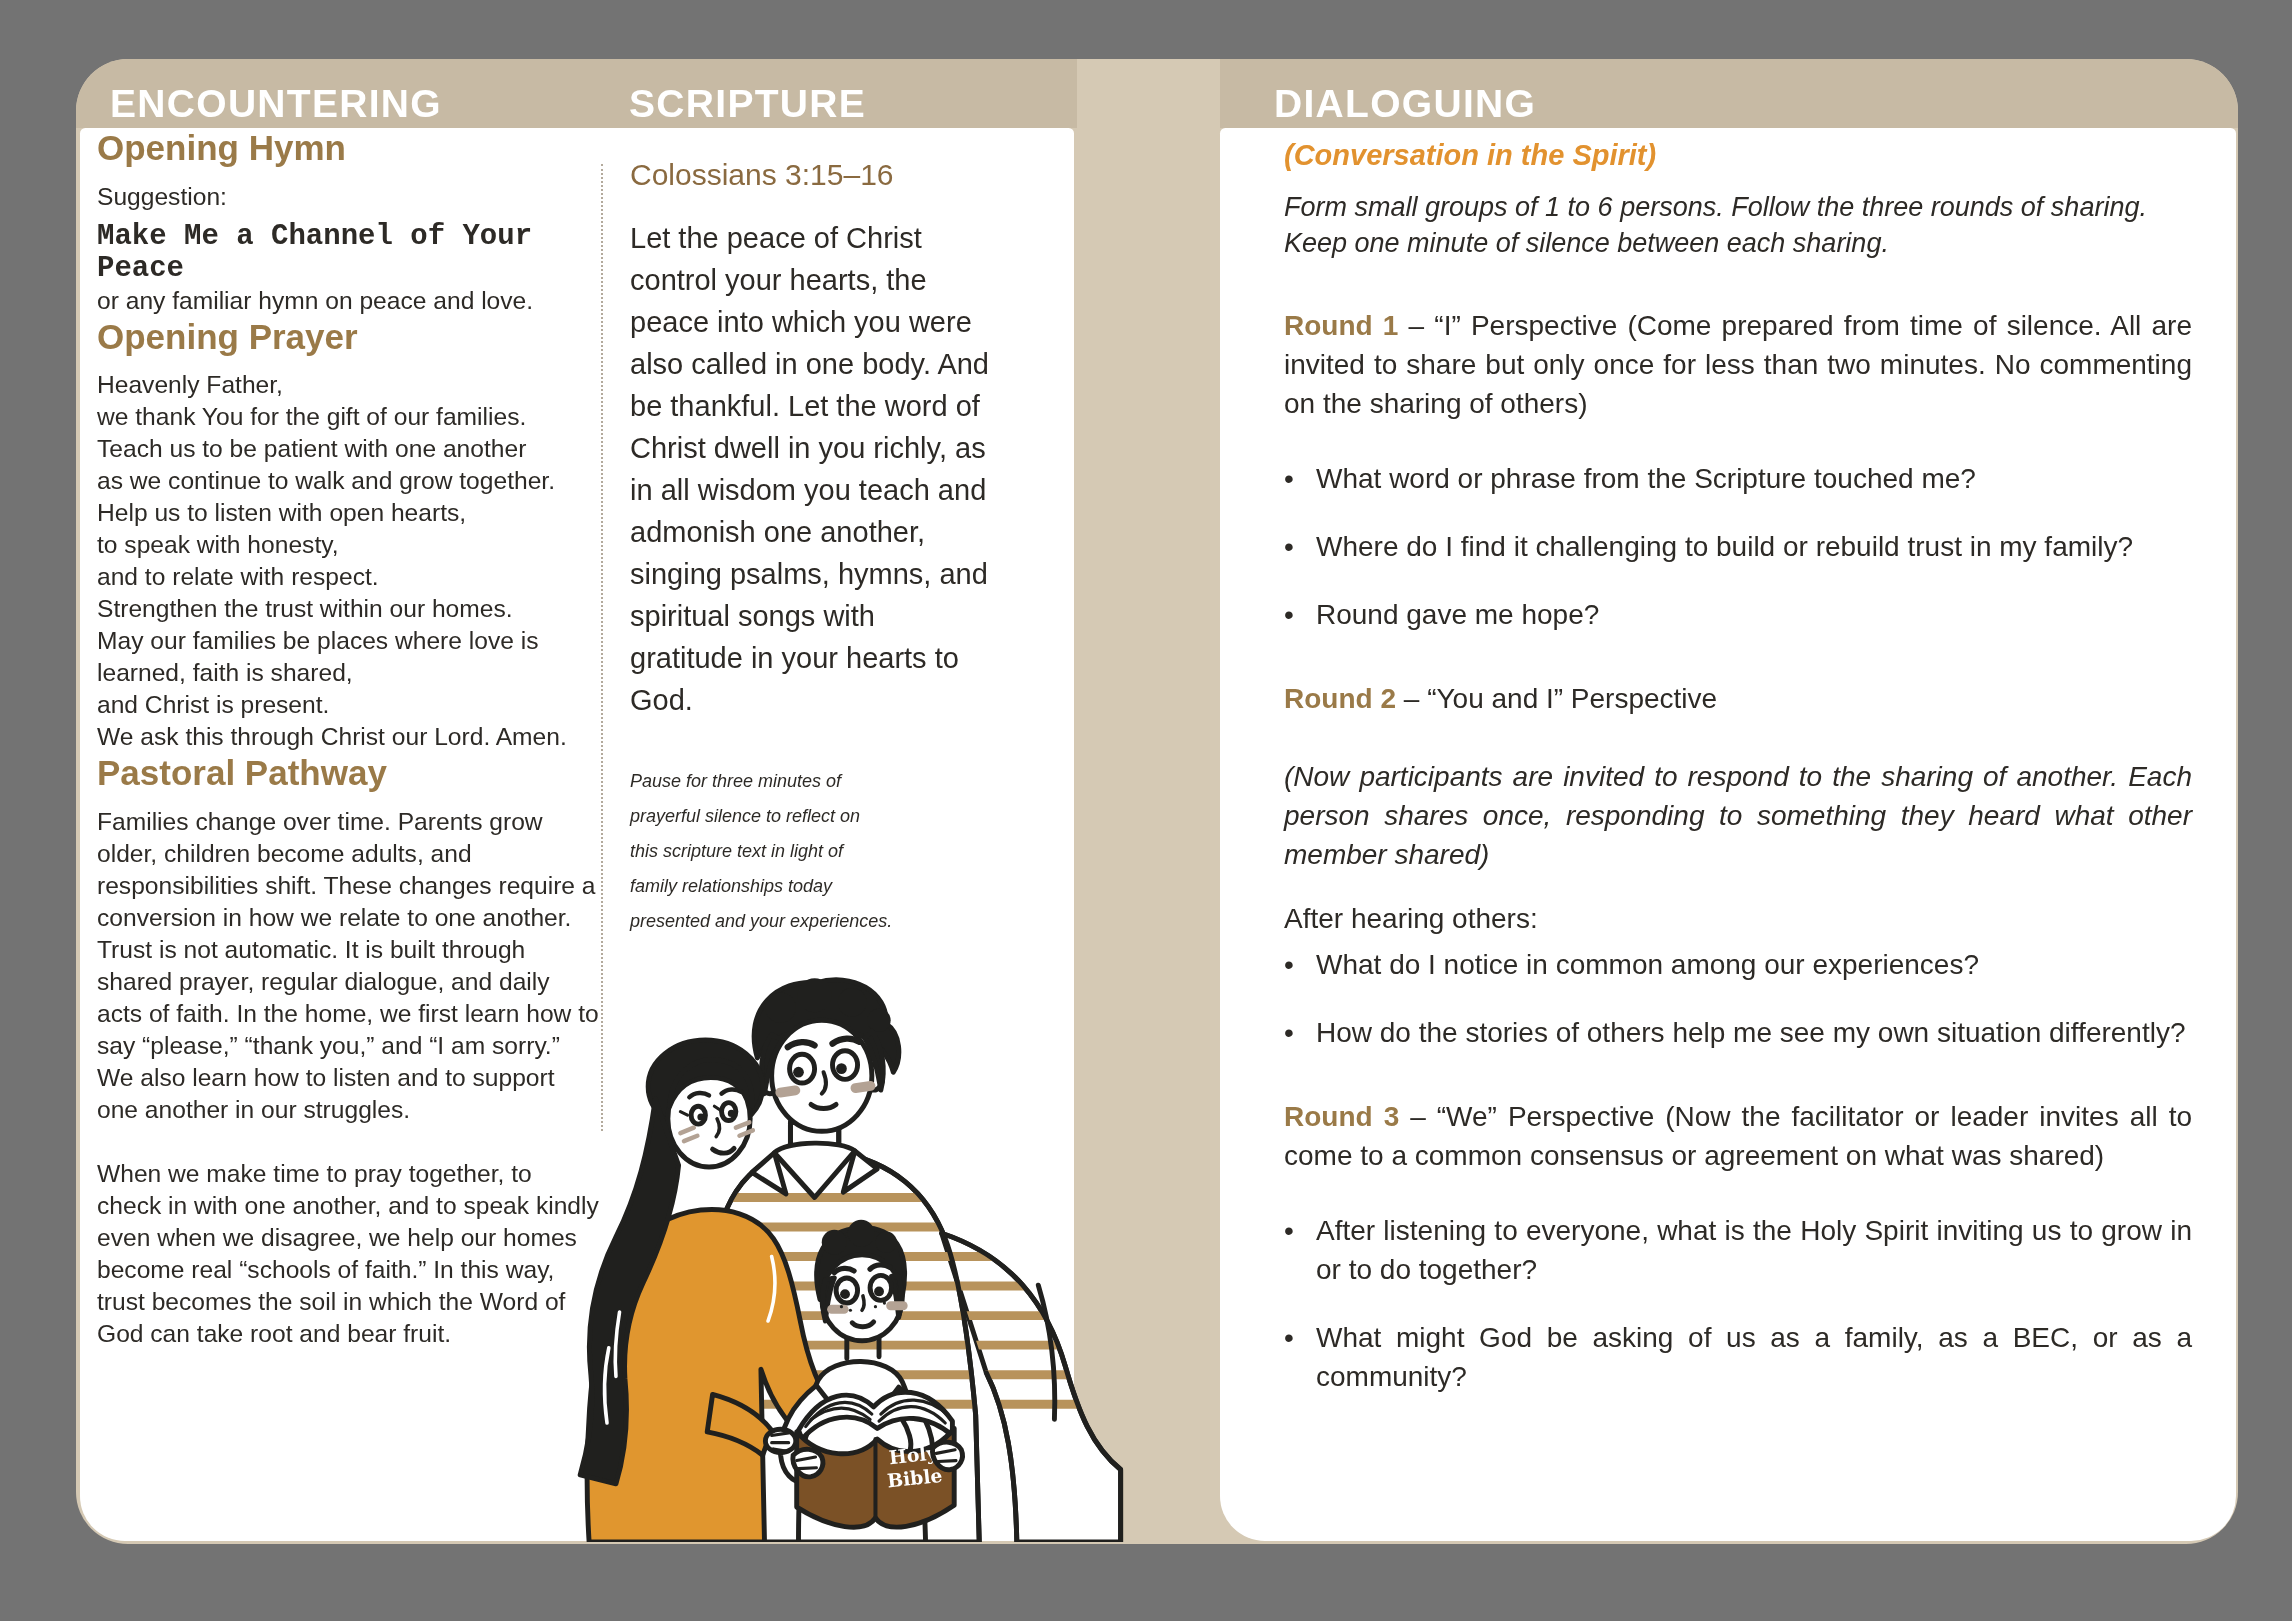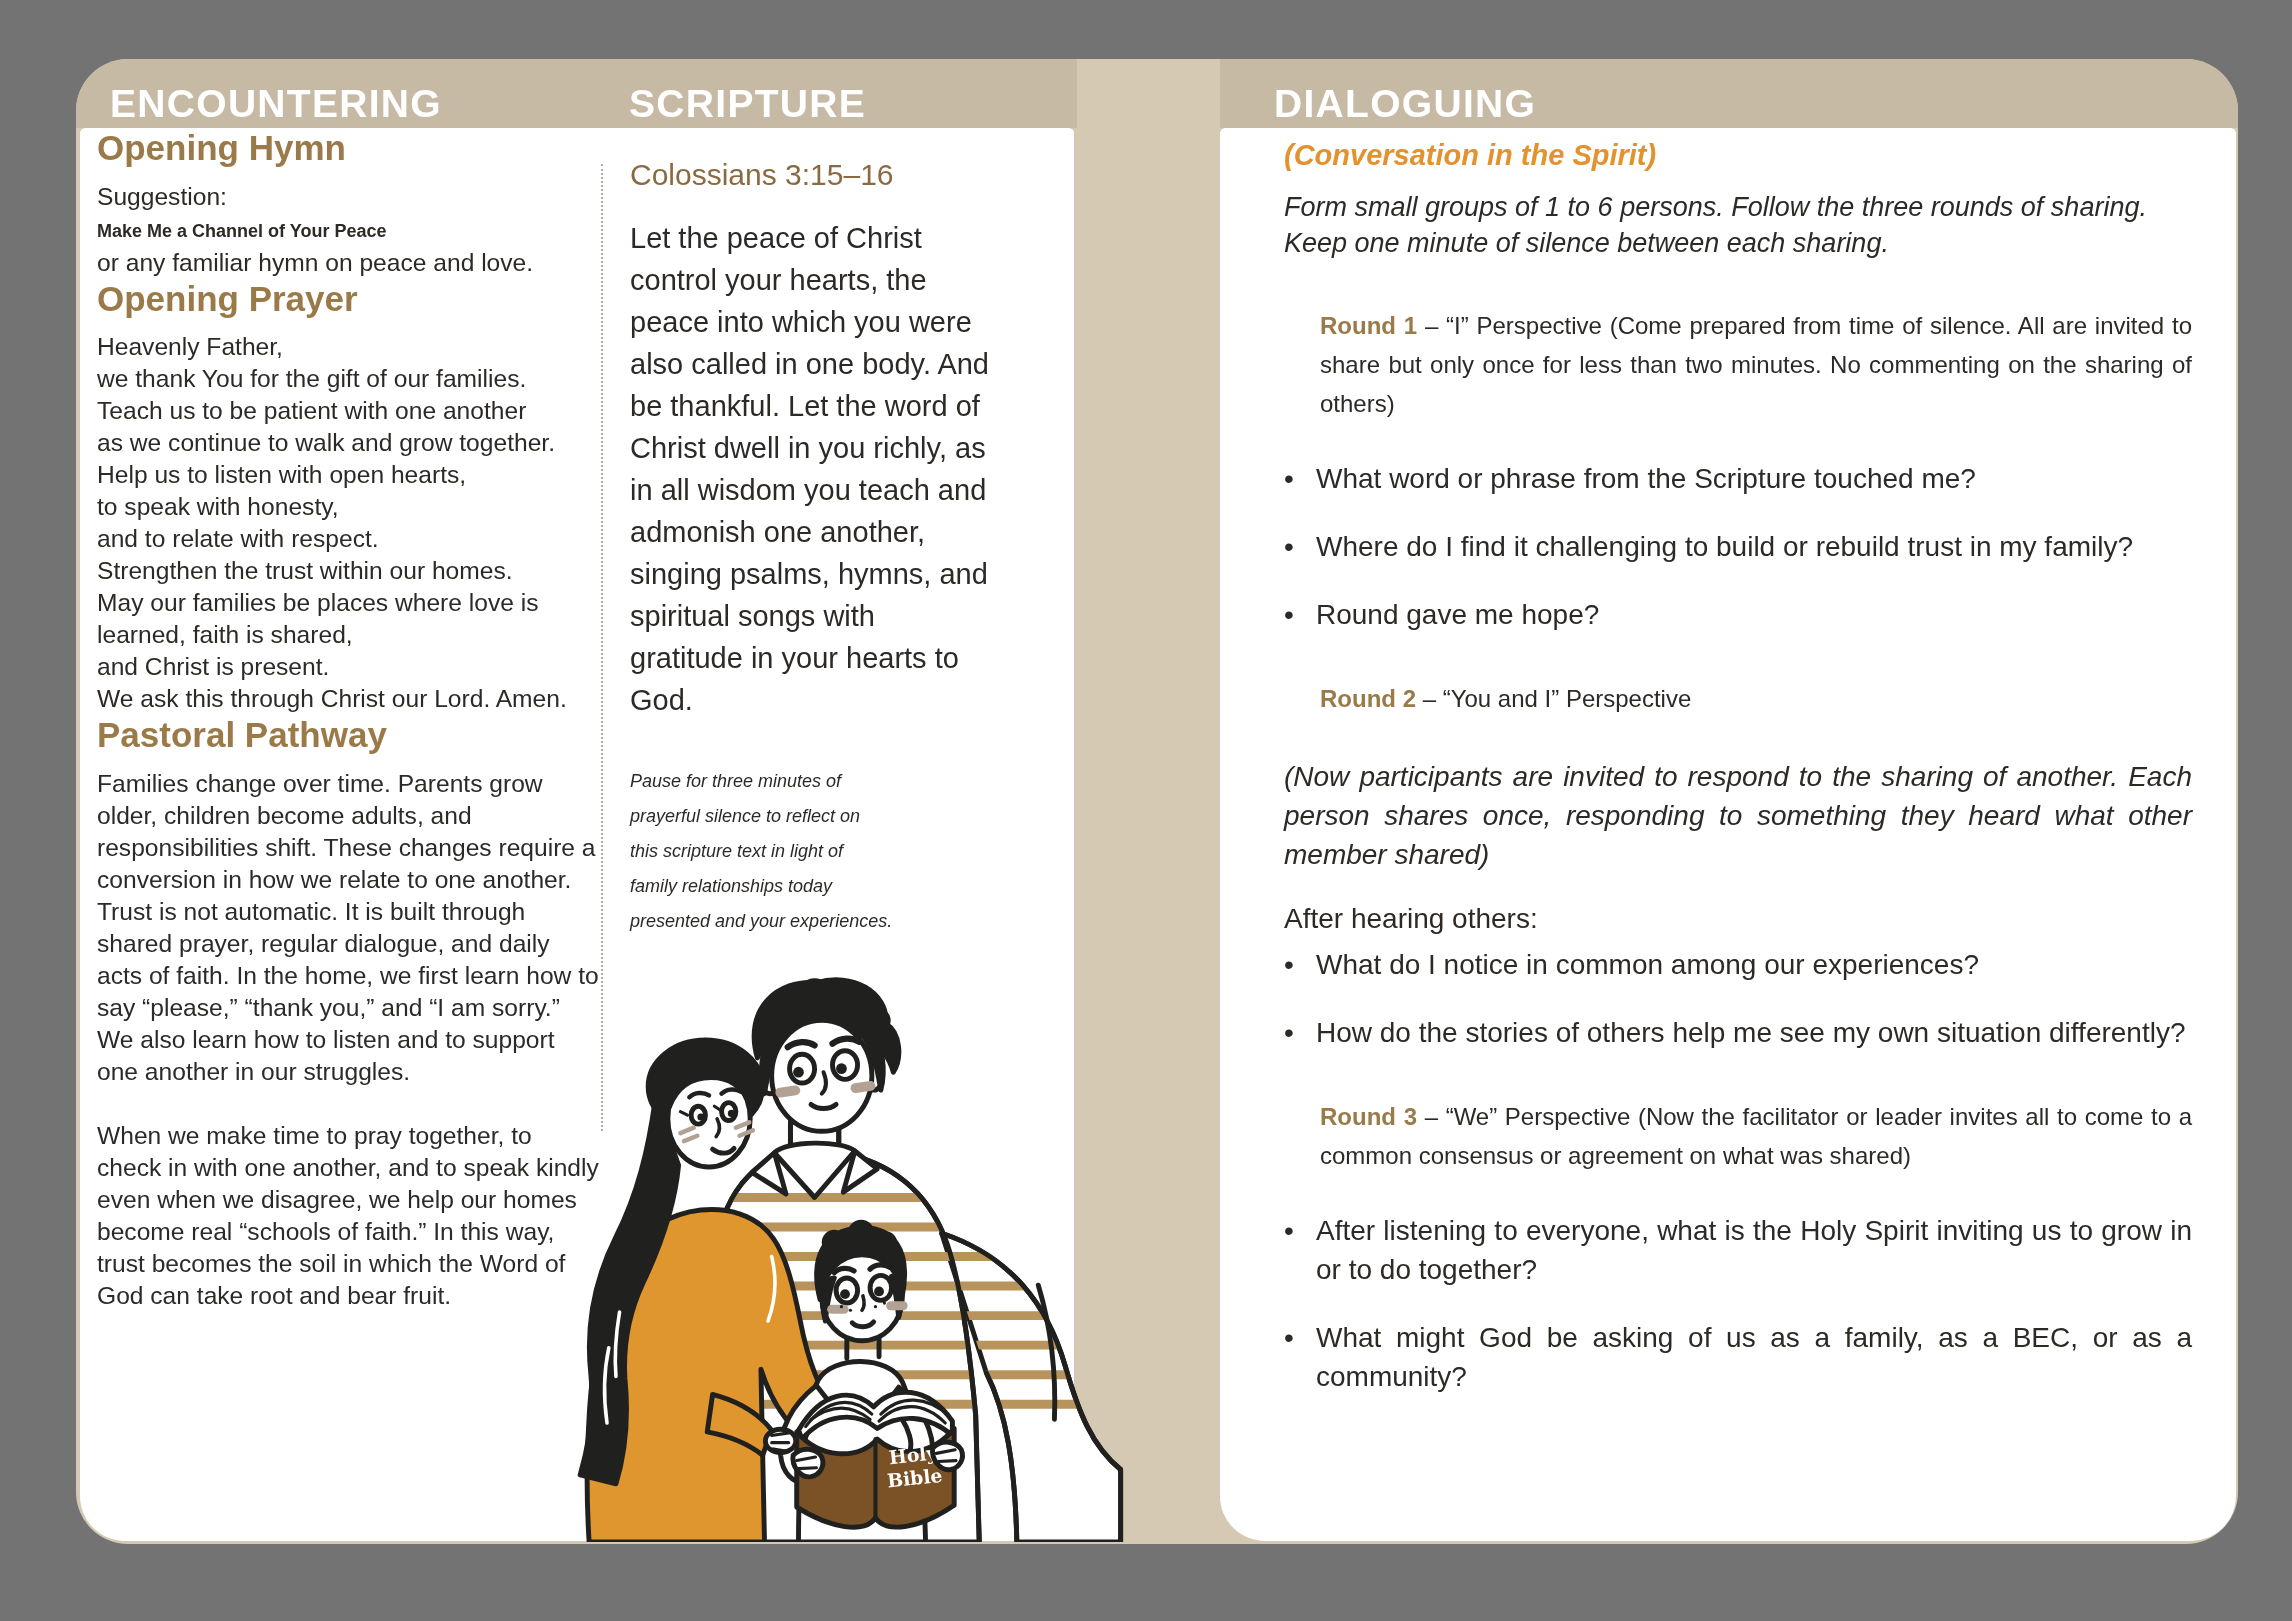--- a/index.html
+++ b/index.html
@@ -18,30 +18,30 @@
   .col-divider{position:absolute;left:521px;top:36px;height:967px;width:0;border-left:2.7px dotted #b3aa9c;}
   .enc-col{position:absolute;left:17px;top:0;width:502px;}
   .scr-col{position:absolute;left:550px;top:0;width:428px;}
   .dia-content{position:absolute;left:64px;top:0;width:908px;}
   h2.sec{font-size:35px;font-weight:bold;color:#9a7a48;margin:0;}
   .mt-hymn{margin-top:18px;} .mt-prayer{margin-top:32px;} .mt-pastoral{margin-top:39px;}
   p{margin:0;}
   .body{font-size:24.6px;line-height:32px;color:#2d2a26;}
   .bold{font-weight:bold;}
   .prelines{white-space:pre-line;}
-  .sug{margin-top:12.5px;} .hymnname{margin-top:2px;font-size:18px;}
+  .sug{margin-top:12.5px;} .hymnname{margin-top:8px;font-size:29px;font-family:Liberation Mono, monospace;}
   .prayer{margin-top:12.5px;}
   .para1{margin-top:12.5px;} .para2{margin-top:32px;}
   .scr-ref{margin-top:30px;font-size:30px;font-weight:normal;color:#8a6a40;}
   .scr-body{margin-top:21.5px;font-size:29px;line-height:42px;}
   .scr-pause{margin-top:43px;font-size:18px;line-height:35px;font-style:italic;}
   .dia-subtitle{margin-top:9px;font-size:29px;line-height:36px;font-weight:bold;font-style:italic;color:#e2922f;}
   .dia-intro{margin-top:16px;font-size:27px;line-height:36px;font-style:italic;}
   .round-block{margin-top:45px;}
-  .round-para{font-size:24px;line-height:39px;text-align:justify;margin-left:36px;}
+  .round-para{font-size:28px;line-height:39px;text-align:justify;}
   .round-label{font-weight:bold;color:#9a7a48;}
   .round-note{margin-top:39px;font-size:28px;line-height:39px;font-style:italic;text-align:justify;}
   .round-after{margin-top:25px;font-size:28px;line-height:39px;}
   .bullets{margin-top:36px;}
   .bullet{display:flex;font-size:28px;line-height:39px;margin-top:29px;}
   .bullet:first-child{margin-top:0;}
   .bullet .dot{width:32px;flex:0 0 32px;}
   .bullet .bt{flex:1;text-align:justify;}
   .family-art{position:absolute;left:537px;top:972px;width:591px;height:570px;}
 </style>

